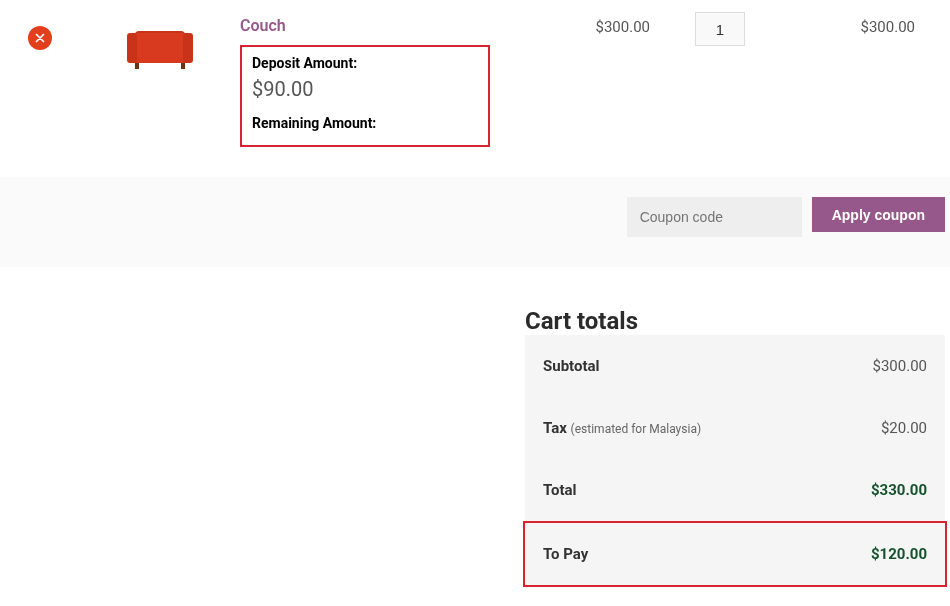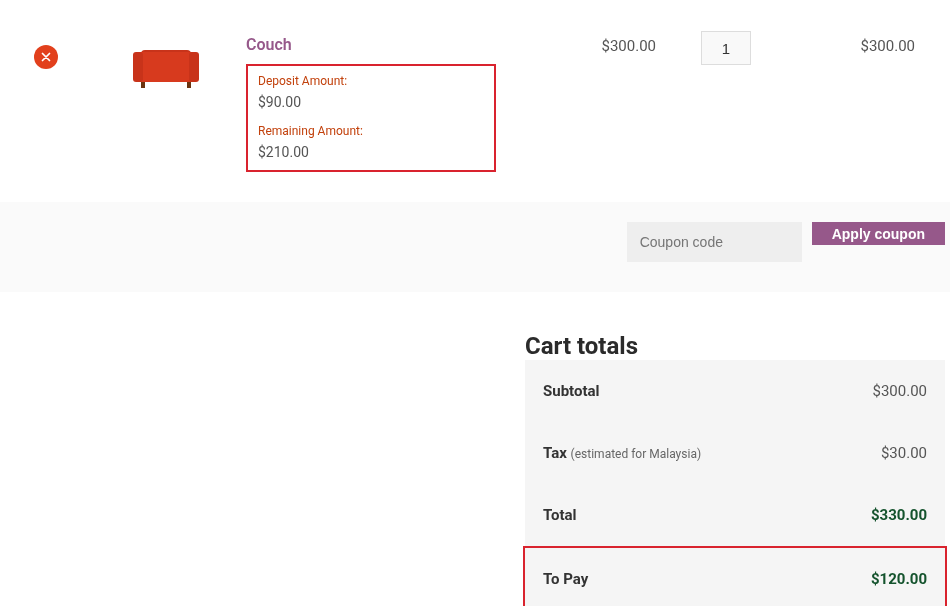--- a/index.html
+++ b/index.html
@@ -1,42 +1,42 @@
 <!DOCTYPE html>
 <html><head>
   <meta charset="utf-8">
   <style>
     * { box-sizing: border-box; margin: 0; padding: 0; }
     body { font-family: -apple-system, BlinkMacSystemFont, "Segoe UI", Roboto, sans-serif; color: #333; background: #fff; width: 950px; }
-    .cart-row { display: flex; align-items: flex-start; padding: 25px 0 20px; margin-left: 6px; }
+    .cart-row { display: flex; align-items: flex-start; padding: 6px 0 20px; }
     .col-remove { width: 80px; display: flex; justify-content: center; padding-top: 20px; }
     .remove-btn { width: 24px; height: 24px; border-radius: 50%; background: #e2401c; display: flex; align-items: center; justify-content: center; cursor: pointer; }
     .remove-btn svg { width: 14px; height: 14px; fill: #fff; }
     .col-thumb { width: 160px; display: flex; justify-content: center; padding-top: 10px; }
     .thumb { width: 70px; height: 55px; position: relative; }
     .couch-body { position: absolute; bottom: 8px; left: 5px; right: 5px; height: 30px; background: #d73a1e; border-radius: 4px 4px 2px 2px; }
     .couch-back { position: absolute; bottom: 20px; left: 10px; right: 10px; height: 20px; background: #c8331a; border-radius: 4px 4px 0 0; }
     .couch-arm-l { position: absolute; bottom: 8px; left: 2px; width: 10px; height: 30px; background: #c8331a; border-radius: 3px; }
     .couch-arm-r { position: absolute; bottom: 8px; right: 2px; width: 10px; height: 30px; background: #c8331a; border-radius: 3px; }
     .couch-leg-l { position: absolute; bottom: 2px; left: 10px; width: 4px; height: 6px; background: #6b3410; }
     .couch-leg-r { position: absolute; bottom: 2px; right: 10px; width: 4px; height: 6px; background: #6b3410; }
     .col-details { width: 250px; padding-top: 10px; }
     .product-name { color: #96588a; font-weight: 600; font-size: 16px; margin-bottom: 10px; }
     .deposit-box { border: 2px solid #d9232e; padding: 8px 10px; }
-    .deposit-label { font-weight: 400; font-size: 12px; color: #c2410c; margin-bottom: 6px; }
-    .deposit-value { font-size: 14px; color: #555; margin-bottom: 14px; }
+    .deposit-label { font-weight: 700; font-size: 14px; color: #000000; margin-bottom: 6px; }
+    .deposit-value { font-size: 20px; color: #555; margin-bottom: 14px; }
     .deposit-value:last-child { margin-bottom: 2px; }
     .col-price { width: 160px; text-align: right; padding-top: 12px; color: #555; font-size: 15px; }
     .col-qty { width: 140px; text-align: center; padding-top: 6px; }
     .qty-input { width: 50px; height: 34px; text-align: center; border: 1px solid #ddd; background: #f9f9f9; font-size: 15px; color: #333; }
     .col-subtotal { flex: 1; text-align: right; padding-right: 35px; padding-top: 12px; color: #555; font-size: 15px; }
     .coupon-row { display: flex; gap: 10px; padding: 20px 5px 30px; background: #fafafa; justify-content: flex-end; }
     .coupon-row-wrap { background: #fafafa; margin-top: 10px; }
     .coupon-input { width: 175px; height: 40px; padding: 0 12px; border: 1px solid #eee; background: #eee; color: #888; font-size: 14px; }
-    .coupon-btn { background: #96588a; color: #fff; border: none; height: 23px; padding: 0 20px; font-weight: 600; font-size: 14px; cursor: pointer; }
+    .coupon-btn { background: #96588a; color: #fff; border: none; height: 35px; padding: 0 20px; font-weight: 600; font-size: 14px; cursor: pointer; }
     .totals-section { margin-top: 40px; display: flex; justify-content: flex-end; padding-right: 5px; }
     .totals-box { width: 420px; }
     .totals-title { font-size: 24px; font-weight: 700; color: #2b2b2b; }
     .totals-table { background: #f5f5f5; }
     .totals-row { display: flex; justify-content: space-between; align-items: flex-end; padding: 22px 18px; font-size: 15px; }
     .totals-row .label { font-weight: 700; color: #333; }
     .totals-row .label .sub { font-weight: 400; font-size: 12px; color: #666; margin-top: 44px; }
     .totals-row .value { color: #555; }
     .totals-row.total-row .value { font-weight: 700; color: #14532d; }
     .highlight-group { border: 2px solid #d9232e; margin: 0 -2px; }
@@ -61,21 +61,20 @@
       <div class="couch-leg-l"></div>
       <div class="couch-leg-r"></div>
     </div>
   </div>
   <div class="col-details">
     <div class="product-name">Couch</div>
     <div class="deposit-box">
       <div class="deposit-label">Deposit Amount:</div>
       <div class="deposit-value">$90.00</div>
       <div class="deposit-label">Remaining Amount:</div>
-      <div class="deposit-value">$210.00</div>
     </div>
   </div>
   <div class="col-price">$300.00</div>
   <div class="col-qty">
     <input class="qty-input" type="text" value="1" style="">
   </div>
   <div class="col-subtotal">$300.00</div>
 </div>
 
 <div class="coupon-row-wrap">
@@ -88,21 +87,21 @@
 <div class="totals-section">
   <div class="totals-box">
     <h2 class="totals-title">Cart totals</h2>
     <div class="totals-table">
       <div class="totals-row">
         <span class="label">Subtotal</span>
         <span class="value">$300.00</span>
       </div>
       <div class="totals-row">
         <span class="label"><span>Tax</span> <span class="sub">(estimated for Malaysia)</span></span>
-        <span class="value">$30.00</span>
+        <span class="value">$20.00</span>
       </div>
       <div class="totals-row total-row">
         <span class="label">Total</span>
         <span class="value">$330.00</span>
       </div>
       <div class="highlight-group">
         <div class="totals-row total-row">
           <span class="label">To Pay</span>
           <span class="value">$120.00</span>
         </div>

